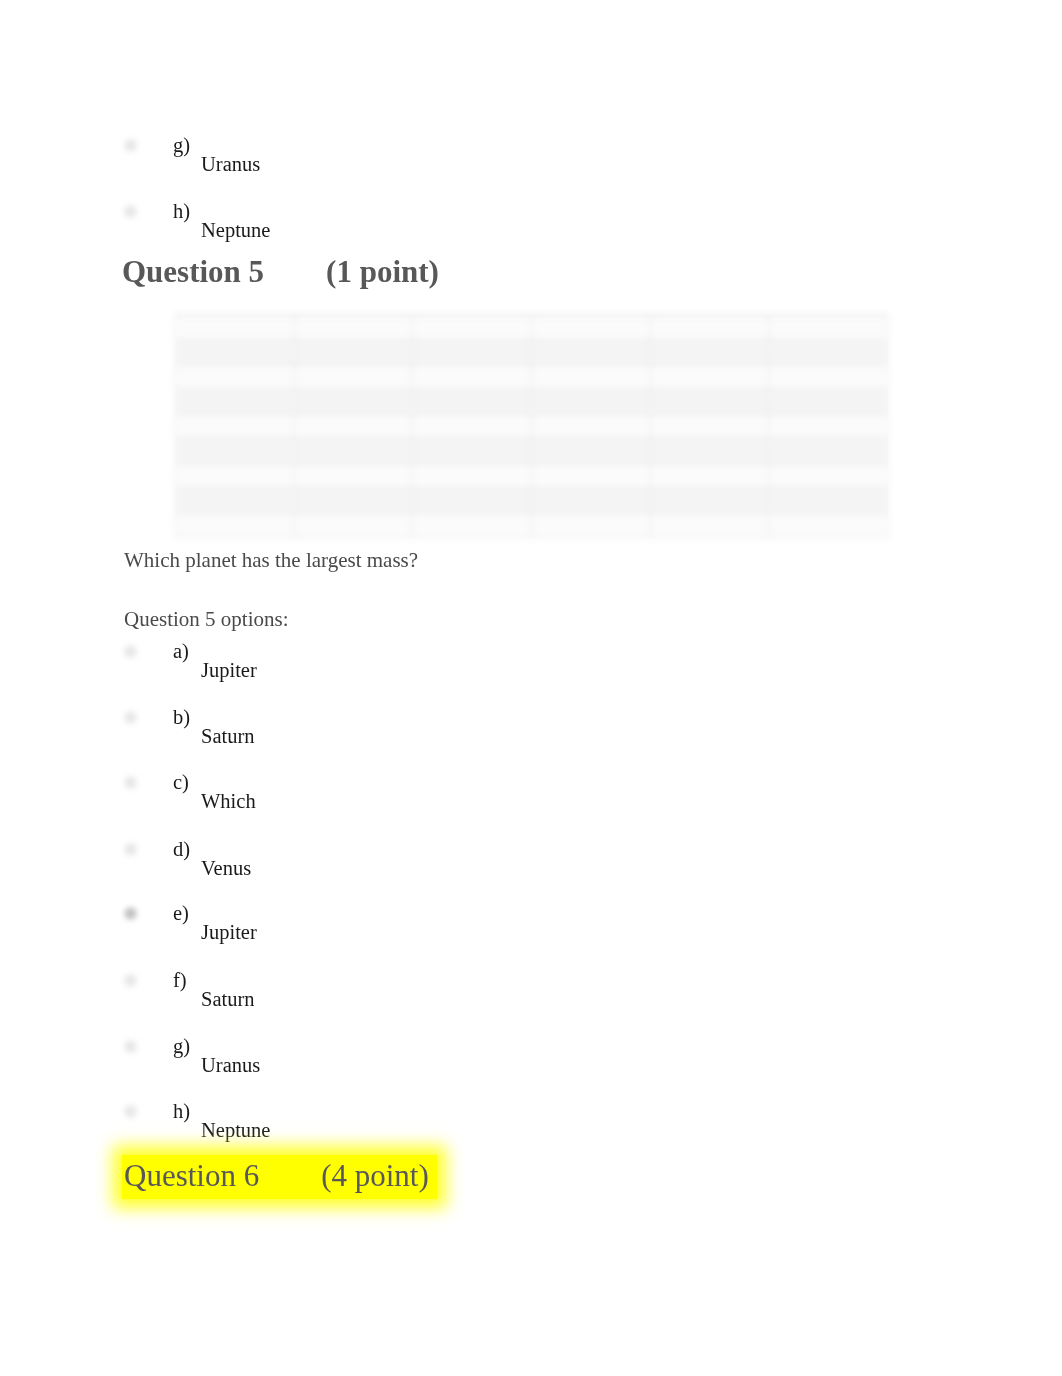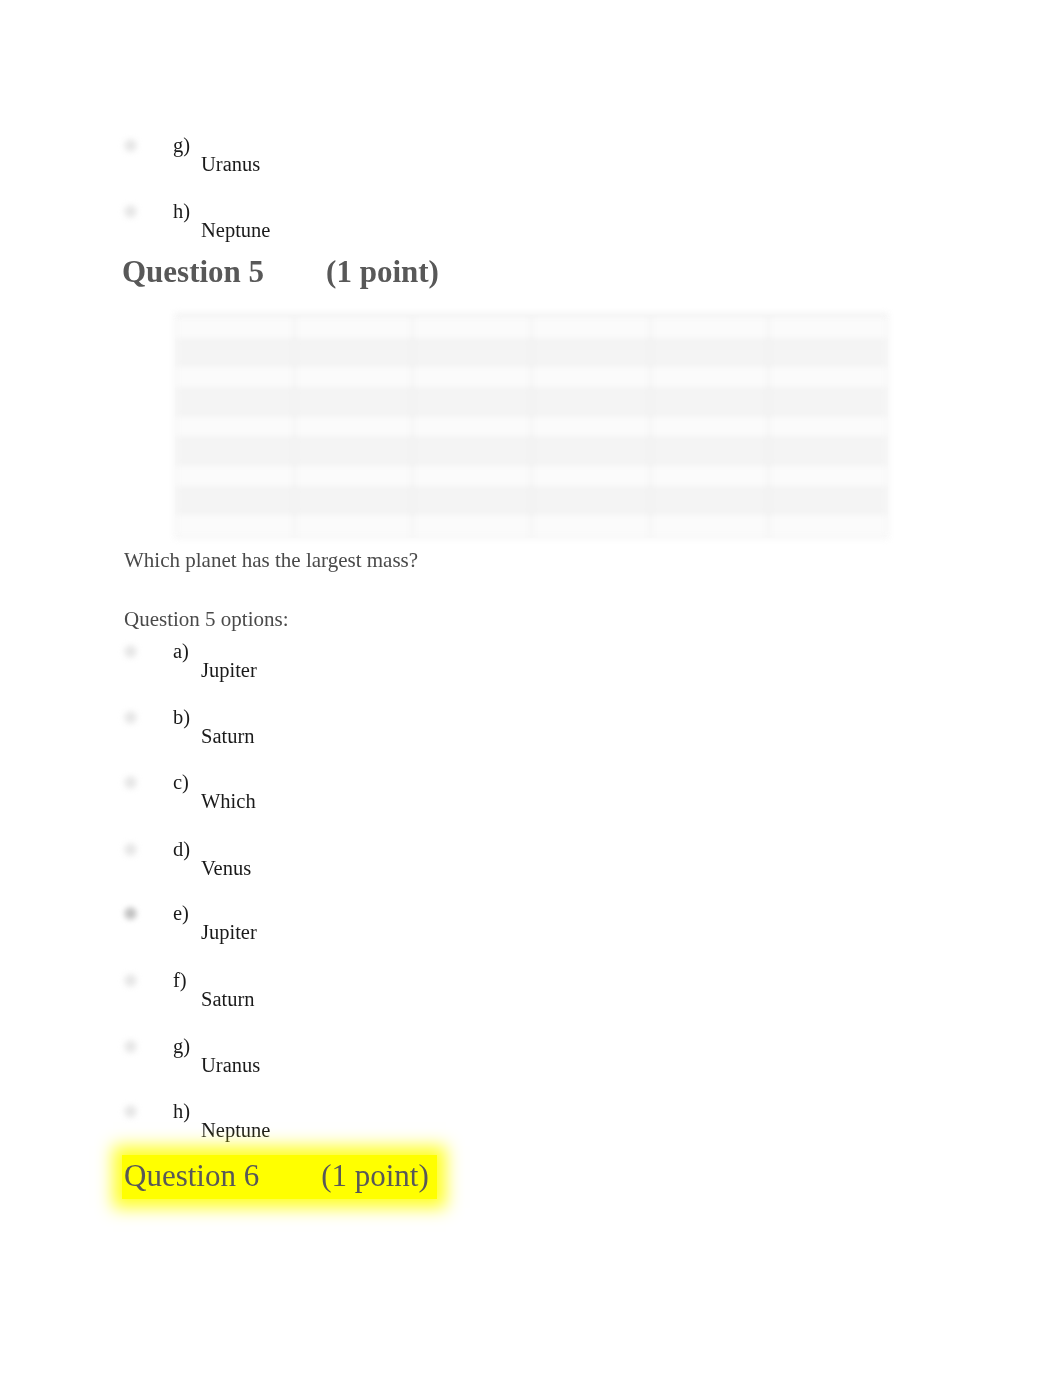--- a/index.html
+++ b/index.html
@@ -287,15 +287,15 @@
     <span class="option-letter">g)</span>
     <span class="option-text">Uranus</span>
   </div>
 
   <div class="option-row" style="top:1099px;">
     <span class="radio"></span>
     <span class="option-letter">h)</span>
     <span class="option-text">Neptune</span>
   </div>
 
-  <div class="q-heading highlighted" style="top:1155px;">Question 6        (1 point)</div>
+  <div class="q-heading highlighted" style="top:1155px;">Question 6        (4 point)</div>
 
 </div>
 
 </body></html>

